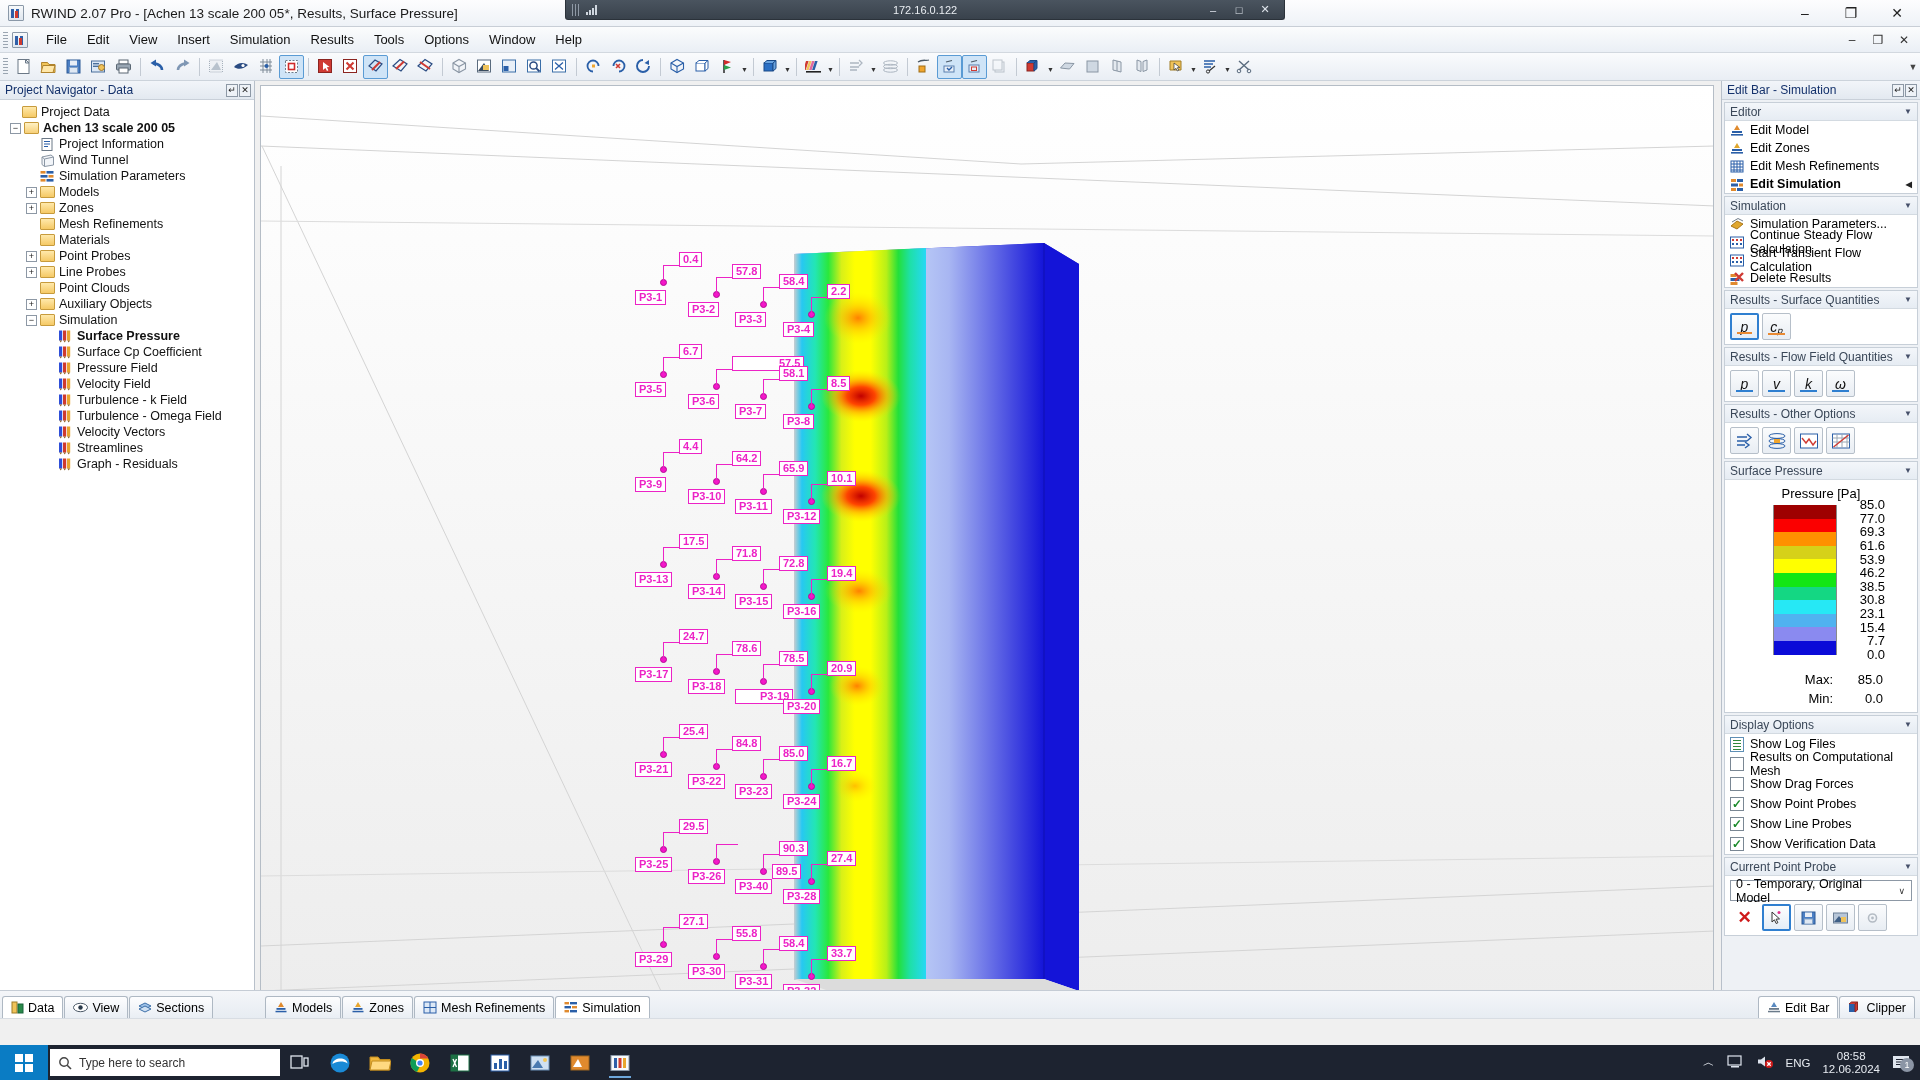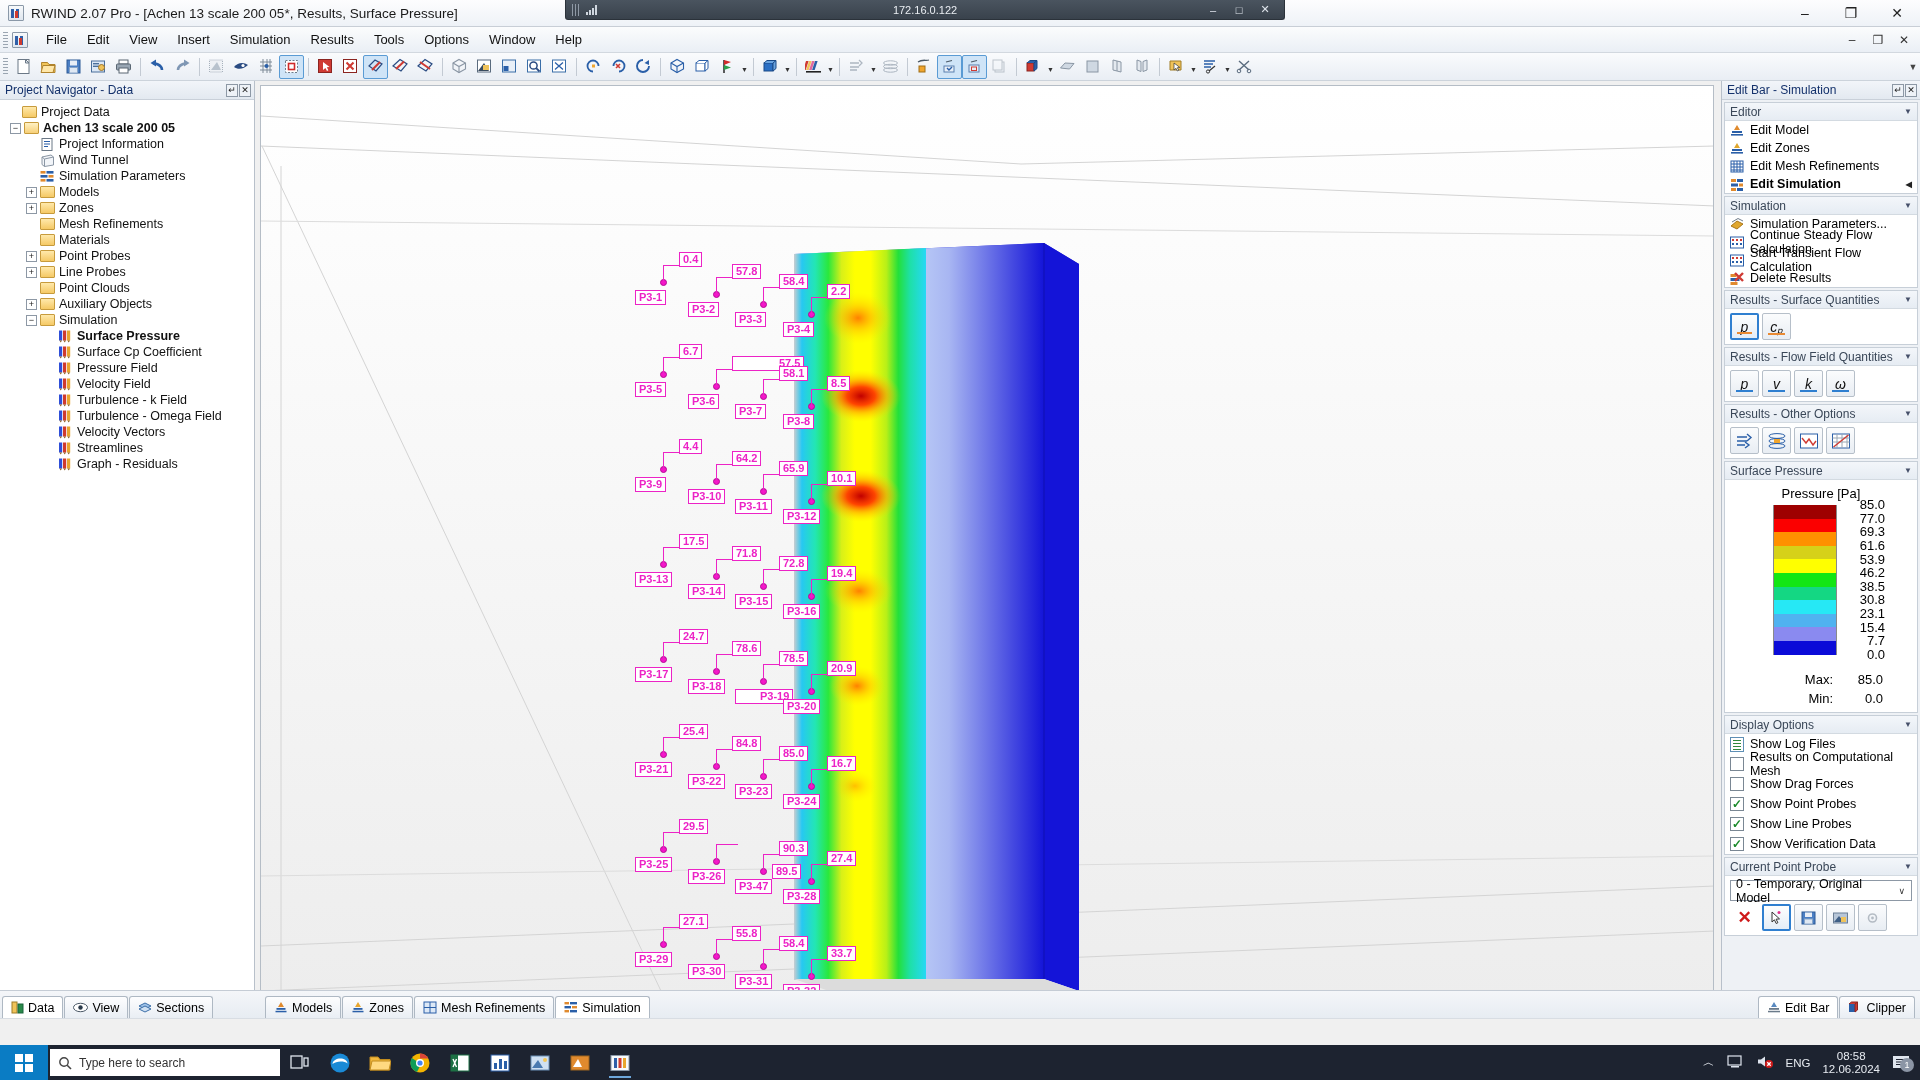--- a/index.html
+++ b/index.html
@@ -982,21 +982,21 @@
         <div class="plabel" style="left: 374px; top: 771px;">P3-25</div>
         <div class="pdot" style="left: 452px; top: 772px;"></div>
         <div class="pleader" style="left: 455px; top: 759px; width: 1px; height: 17px;"></div>
         <div class="pleader" style="left: 455px; top: 758px; width: 22px; height: 1px;"></div>
         <div class="plabel" style="left: 471px; top: 778px; margin-left: 40px;">89.5</div>
         <div class="plabel" style="left: 427px; top: 783px;">P3-26</div>
         <div class="pdot" style="left: 499px; top: 782px;"></div>
         <div class="pleader" style="left: 502px; top: 769px; width: 1px; height: 17px;"></div>
         <div class="pleader" style="left: 502px; top: 768px; width: 22px; height: 1px;"></div>
         <div class="plabel" style="left: 518px; top: 755px;">90.3</div>
-        <div class="plabel" style="left: 474px; top: 793px;">P3-47</div>
+        <div class="plabel" style="left: 474px; top: 793px;">P3-40</div>
         <div class="pdot" style="left: 547px; top: 792px;"></div>
         <div class="pleader" style="left: 550px; top: 779px; width: 1px; height: 17px;"></div>
         <div class="pleader" style="left: 550px; top: 778px; width: 22px; height: 1px;"></div>
         <div class="plabel" style="left: 566px; top: 765px;">27.4</div>
         <div class="plabel" style="left: 522px; top: 803px;">P3-28</div>
         <div class="pdot" style="left: 399px; top: 855px;"></div>
         <div class="pleader" style="left: 402px; top: 842px; width: 1px; height: 17px;"></div>
         <div class="pleader" style="left: 402px; top: 841px; width: 22px; height: 1px;"></div>
         <div class="plabel" style="left: 418px; top: 828px;">27.1</div>
         <div class="plabel" style="left: 374px; top: 866px;">P3-29</div>

